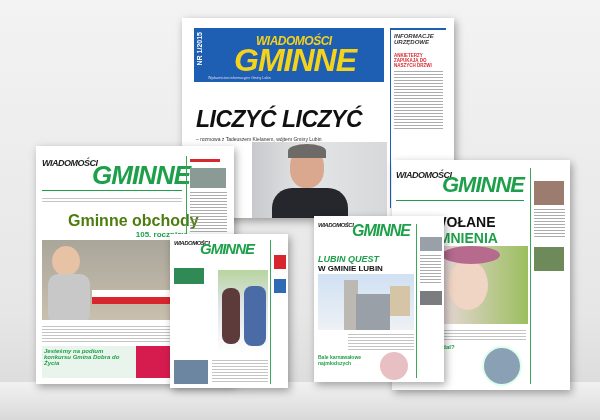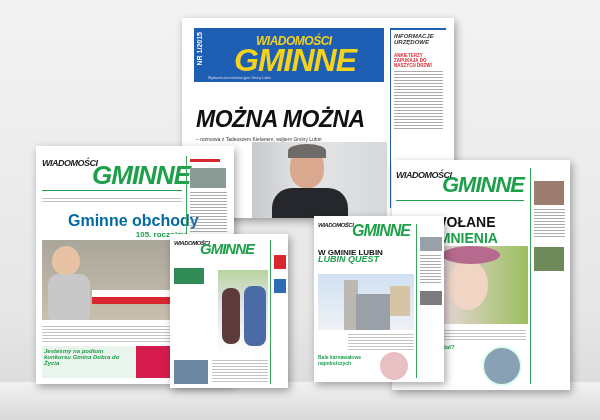--- a/index.html
+++ b/index.html
@@ -17,40 +17,40 @@
 
 <div class="refl"></div>
 
 <div class="page" style="left:182px;top:18px;width:272px;height:200px">
   <div class="ph" style="left:12px;top:10px;width:190px;height:54px;background:#1e5fb4">
     <div style="position:absolute;left:2px;top:4px;writing-mode:vertical-rl;transform:rotate(180deg);color:#fff;font-size:7px;font-weight:bold">NR 1/2015</div>
     <div class="wm" style="position:absolute;left:62px;top:6px;font-size:12px;color:#f5d21c">WIADOMOŚCI</div>
     <div class="gm" style="position:absolute;left:40px;top:14px;font-size:32px;color:#f5d21c">GMINNE</div>
     <div style="position:absolute;left:14px;bottom:2px;font-size:3.5px;color:#dde">Wydawnictwo informacyjne Gminy Lubin</div>
   </div>
-  <div class="wm" style="position:absolute;left:14px;top:88px;font-size:23px;color:#111;font-weight:900">MOŻNA MOŻNA</div>
+  <div class="wm" style="position:absolute;left:14px;top:88px;font-size:23px;color:#111;font-weight:900">LICZYĆ LICZYĆ</div>
   <div style="position:absolute;left:14px;top:118px;font-size:5px;color:#333">– rozmowa z Tadeuszem Kielanem, wójtem Gminy Lubin</div>
   <div class="ph" style="left:70px;top:124px;width:135px;height:80px;background:linear-gradient(90deg,#c7c9cc,#e4e5e6 40%,#d7d8da)">
     <div style="position:absolute;left:38px;top:6px;width:34px;height:40px;border-radius:45%;background:#d9a88f"></div>
     <div style="position:absolute;left:36px;top:2px;width:38px;height:14px;border-radius:50% 50% 0 0;background:#6d6a67"></div>
     <div style="position:absolute;left:20px;top:46px;width:76px;height:40px;border-radius:20px 20px 0 0;background:#26272c"></div>
   </div>
   <div class="col" style="left:208px;top:10px;width:56px;height:180px;border-left:1px solid #1e5fb4;border-top:2px solid #1e5fb4">
     <div style="font-size:6px;font-weight:bold;font-style:italic;color:#333">INFORMACJE URZĘDOWE</div>
     <div style="margin-top:8px;font-size:4.5px;font-weight:bold;color:#d8262e">ANKIETERZY ZAPUKAJĄ DO NASZYCH DRZWI</div>
     <div class="lines" style="height:60px;margin-top:3px"></div>
   </div>
 </div>
 
 <div class="page" style="left:36px;top:146px;width:198px;height:238px">
   <div class="wm" style="position:absolute;left:6px;top:12px;font-size:9px">WIADOMOŚCI</div>
   <div class="gm" style="position:absolute;left:56px;top:14px;font-size:26px">GMINNE</div>
   <div style="position:absolute;left:6px;top:44px;width:140px;height:1px;background:#1ea04b"></div>
   <div class="lines" style="position:absolute;left:6px;top:52px;width:140px;height:6px;opacity:.5"></div>
-  <div style="position:absolute;left:32px;top:66px;font-size:16px;font-weight:bold;color:#0369a1">Gminne obchody</div>
+  <div style="position:absolute;left:32px;top:66px;font-size:16px;font-weight:bold;color:#4d7c0f">Gminne obchody</div>
   <div style="position:absolute;left:70px;top:84px;width:80px;font-size:8px;font-weight:bold;color:#1ea04b;text-align:right;line-height:10px">105. rocznicy odzyskania przez Polskę niepodległości</div>
   <div class="ph" style="left:6px;top:94px;width:140px;height:80px;background:linear-gradient(#a9a69a,#c9bfae)">
     <div style="position:absolute;left:10px;top:6px;width:28px;height:30px;border-radius:50%;background:#e7c2a5"></div>
     <div style="position:absolute;left:6px;top:34px;width:42px;height:50px;border-radius:10px;background:#c8c8c8"></div>
     <div style="position:absolute;left:50px;top:50px;width:90px;height:14px;background:linear-gradient(#fff 50%,#d8262e 50%)"></div>
   </div>
   <div class="lines" style="position:absolute;left:6px;top:180px;width:140px;height:18px;opacity:.5"></div>
   <div style="position:absolute;left:6px;top:200px;width:140px;height:32px;background:#e9f4ec"></div>
   <div style="position:absolute;left:8px;top:202px;width:84px;font-size:6px;font-style:italic;font-weight:bold;color:#1ea04b">Jesteśmy na podium konkursu Gmina Dobra do Życia</div>
   <div class="ph" style="left:100px;top:200px;width:44px;height:32px;background:#d61c4f"></div>
@@ -94,21 +94,21 @@
     <div class="ph" style="position:relative;width:30px;height:24px;background:#9b7c6e;margin-top:10px"></div>
     <div class="lines" style="height:30px;margin-top:4px"></div>
     <div class="ph" style="position:relative;width:30px;height:24px;background:#6e8a5a;margin-top:8px"></div>
   </div>
 </div>
 
 <div class="page" style="left:314px;top:216px;width:130px;height:166px">
   <div class="wm" style="position:absolute;left:4px;top:6px;font-size:6px">WIADOMOŚCI</div>
   <div class="gm" style="position:absolute;left:38px;top:6px;font-size:16px">GMINNE</div>
   <div style="position:absolute;left:4px;top:38px;font-size:9px;font-weight:900;font-style:italic;color:#1ea04b">LUBIN QUEST</div>
-  <div style="position:absolute;left:4px;top:32px;font-size:8px;font-weight:900;color:#111">W GMINIE LUBIN</div>
+  <div style="position:absolute;left:4px;top:48px;font-size:8px;font-weight:900;color:#111">W GMINIE LUBIN</div>
   <div class="ph" style="left:4px;top:58px;width:96px;height:56px;background:linear-gradient(#d0e1f3,#eef1f5)">
     <div style="position:absolute;left:26px;top:6px;width:14px;height:50px;background:#bcb8b2"></div>
     <div style="position:absolute;left:38px;top:20px;width:34px;height:36px;background:#9aa0a8"></div>
     <div style="position:absolute;left:72px;top:12px;width:20px;height:30px;background:#d6c4a6"></div>
   </div>
   <div class="lines" style="position:absolute;left:34px;top:118px;width:66px;height:16px;opacity:.5"></div>
   <div style="position:absolute;left:4px;top:138px;width:56px;font-size:5px;font-weight:bold;color:#1ea04b">Bale karnawałowe najmłodszych</div>
   <div class="ph" style="left:66px;top:136px;width:28px;height:28px;border-radius:50%;background:#e8c0c4"></div>
   <div class="col" style="left:102px;top:8px;width:28px;height:154px">
     <div class="ph" style="position:relative;width:22px;height:14px;background:#9aa0a8;margin-top:10px"></div>

